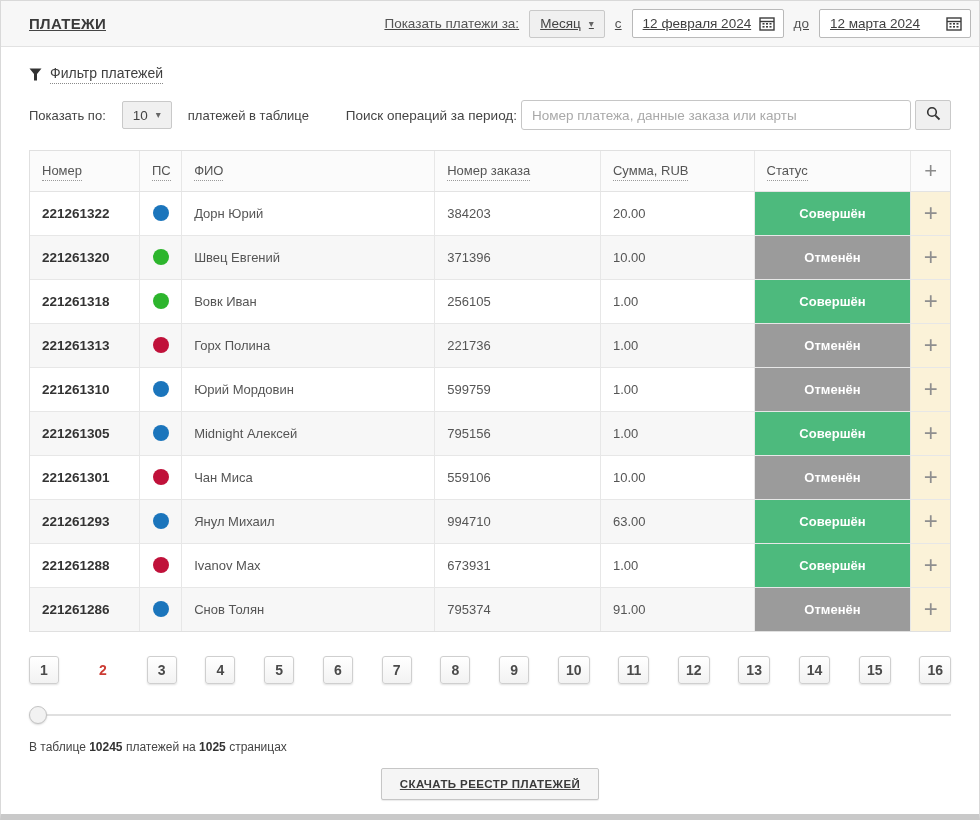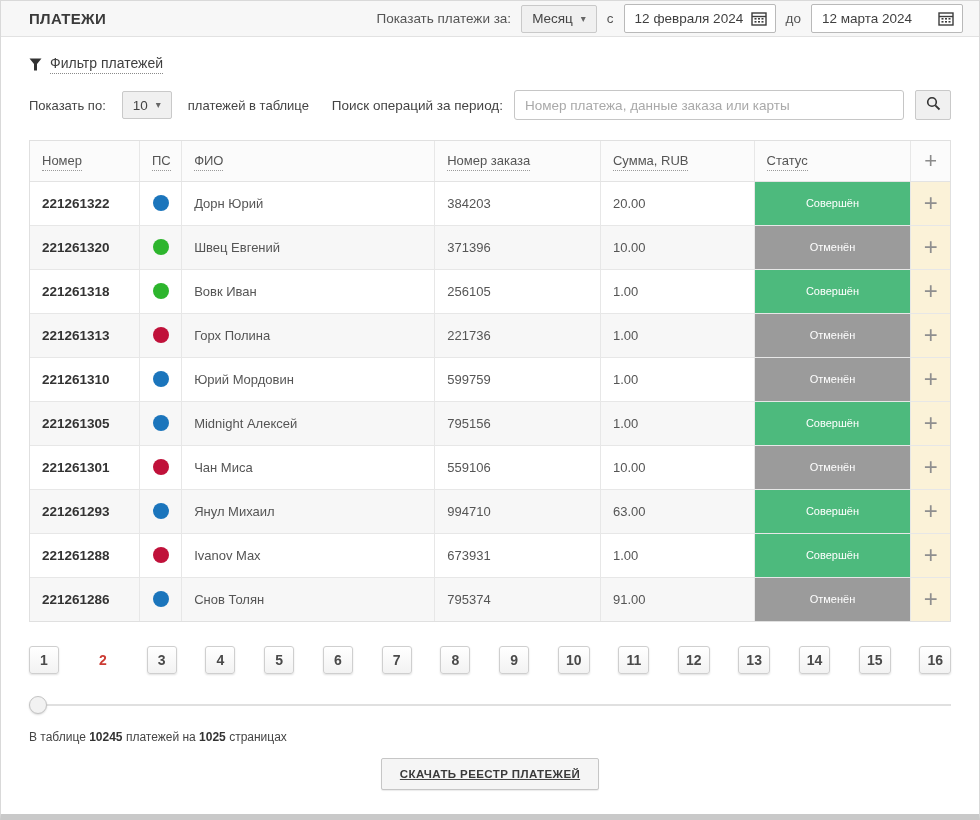--- a/index.html
+++ b/index.html
@@ -6,23 +6,24 @@
   html,body { background:#fff; }
   body { font-family:"Liberation Sans","DejaVu Sans",sans-serif; color:#444; }
   .page {
     position:relative; width:980px; height:820px; margin:0 auto;
     background:#fff; border:1px solid #d9d9d9; border-bottom:6px solid #c9c9c9;
     overflow:hidden;
   }
 
   
   .topbar {
-    height:36px; background:#f7f7f7; border-bottom:1px solid #e2e2e2;
+    height:46px; background:#f7f7f7; border-bottom:1px solid #e2e2e2;
     display:flex; align-items:center; justify-content:space-between;
-    padding:0 16px 0 28px;
+    padding:0 8px 0 28px;
+    text-decoration:underline;
   }
   .topbar h1 { font-size:15px; font-weight:bold; color:#3a3a3a; letter-spacing:.3px; }
   .topbar-controls { display:flex; align-items:center; gap:10px; font-size:13.5px; color:#555; }
   .select {
     display:inline-flex; align-items:center; gap:8px; height:28px; padding:0 10px;
     background:#f0f0f0; border:1px solid #c9c9c9; border-radius:2px;
     font-size:13.5px; color:#444; cursor:pointer; font-family:inherit;
   }
   .caret { font-size:10px; color:#666; line-height:1; }
   .date-input {
@@ -37,21 +38,21 @@
   .filter-row { display:flex; align-items:center; gap:8px; padding:18px 0 0 28px; }
   .funnel { display:inline-flex; }
   .filter-link { font-size:14px; color:#3f3f3f; border-bottom:1px dotted #8a8a8a; padding-bottom:2px; cursor:pointer; }
 
   
   .controls-row {
     display:flex; align-items:center; justify-content:space-between;
     padding:16px 28px 0 28px;
   }
   .left-controls { display:flex; align-items:center; gap:16px; font-size:13px; color:#444; }
-  .right-controls { display:flex; align-items:center; gap:11px; font-size:13.5px; color:#444; }
+  .right-controls { display:flex; align-items:center; gap:4px; font-size:13.5px; color:#444; }
   .search-input {
     width:390px; height:30px; padding:4px 10px; border:1px solid #c6c6c6; border-radius:3px;
     font-size:13.5px; color:#444; font-family:inherit; outline:none;
   }
   .search-input::placeholder { color:#a9a9a9; }
   .search-btn {
     width:36px; height:30px; background:#f0f0f0; border:1px solid #c9c9c9; border-radius:2px;
     display:inline-flex; align-items:center; justify-content:center; cursor:pointer;
   }
 
@@ -71,21 +72,21 @@
   tbody tr { height:43px; border-top:1px solid #e7e7e7; background:#fff; }
   tbody tr:first-child { border-top:none; }
   tbody tr:nth-child(even) { background:#f7f7f7; }
   td { font-size:13px; color:#555; padding:0 0 0 12px; }
   td.c-num { font-weight:bold; color:#333; font-size:13.5px; }
   td.c-ps { padding:0; text-align:center; }
   .dot { display:inline-block; width:16px; height:16px; border-radius:50%; vertical-align:middle; }
   td.c-status { padding:0; }
   .badge {
     width:100%; height:43px; display:flex; align-items:center; justify-content:center;
-    color:#fff; font-size:11px; font-weight:normal;
+    color:#fff; font-size:13px; font-weight:bold;
   }
   .badge.success  { background:#4dba7d; }
   .badge.cancelled{ background:#9b9b9b; }
   td.c-plus { padding:0; background:#fbf2d8; text-align:center; }
   .row-expand {
     width:100%; height:43px; background:none; border:none; cursor:pointer;
     font-size:24px; font-weight:300; color:#8f8f8f; line-height:1; font-family:inherit;
   }
 
   

